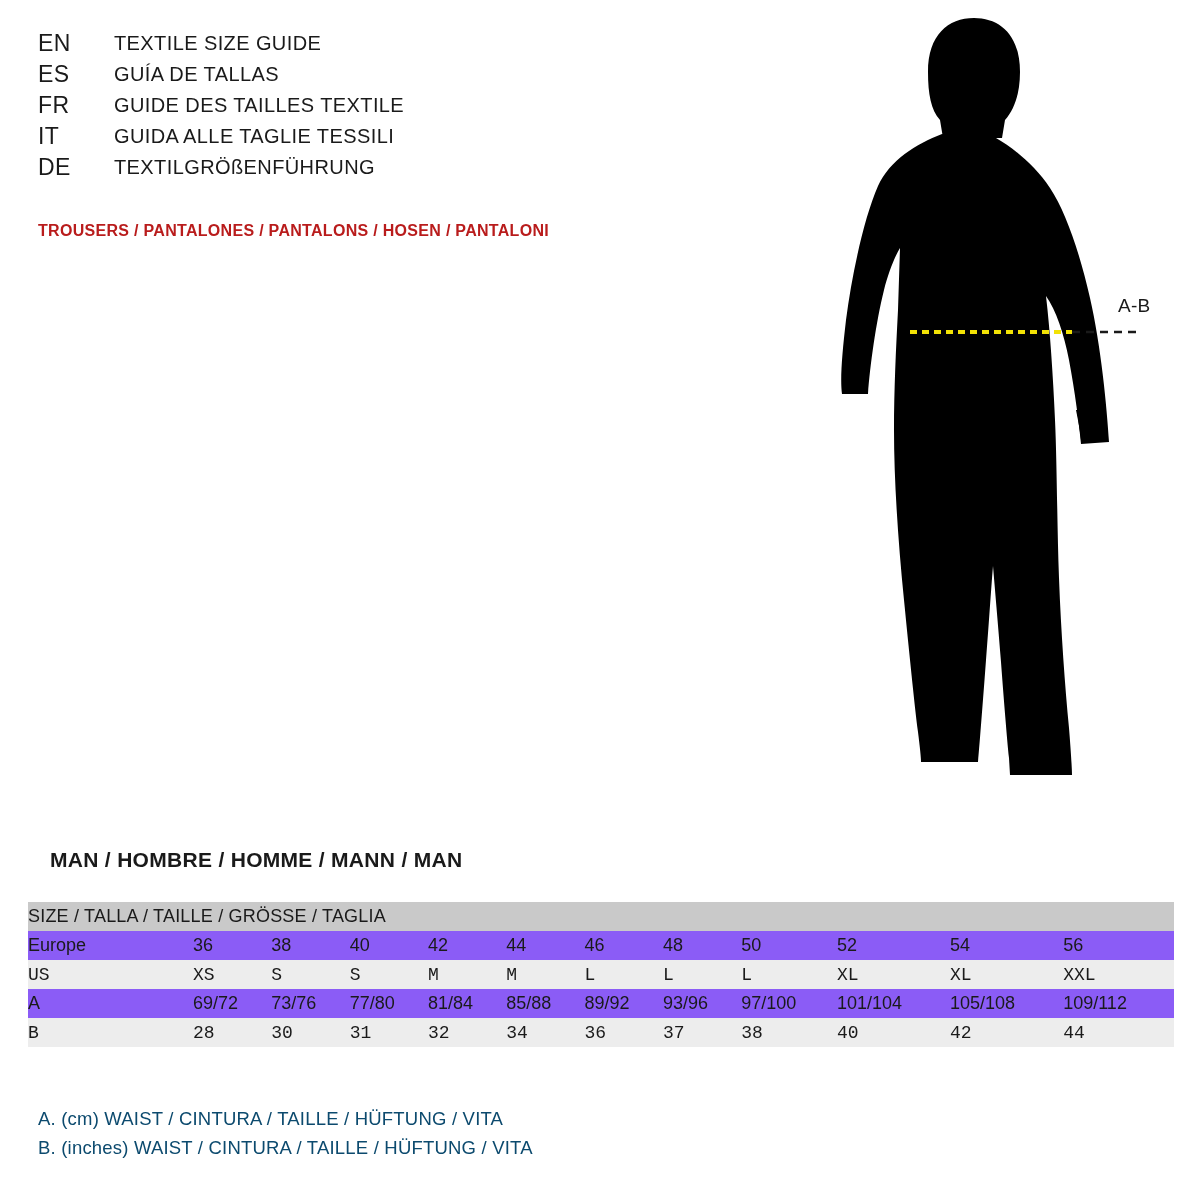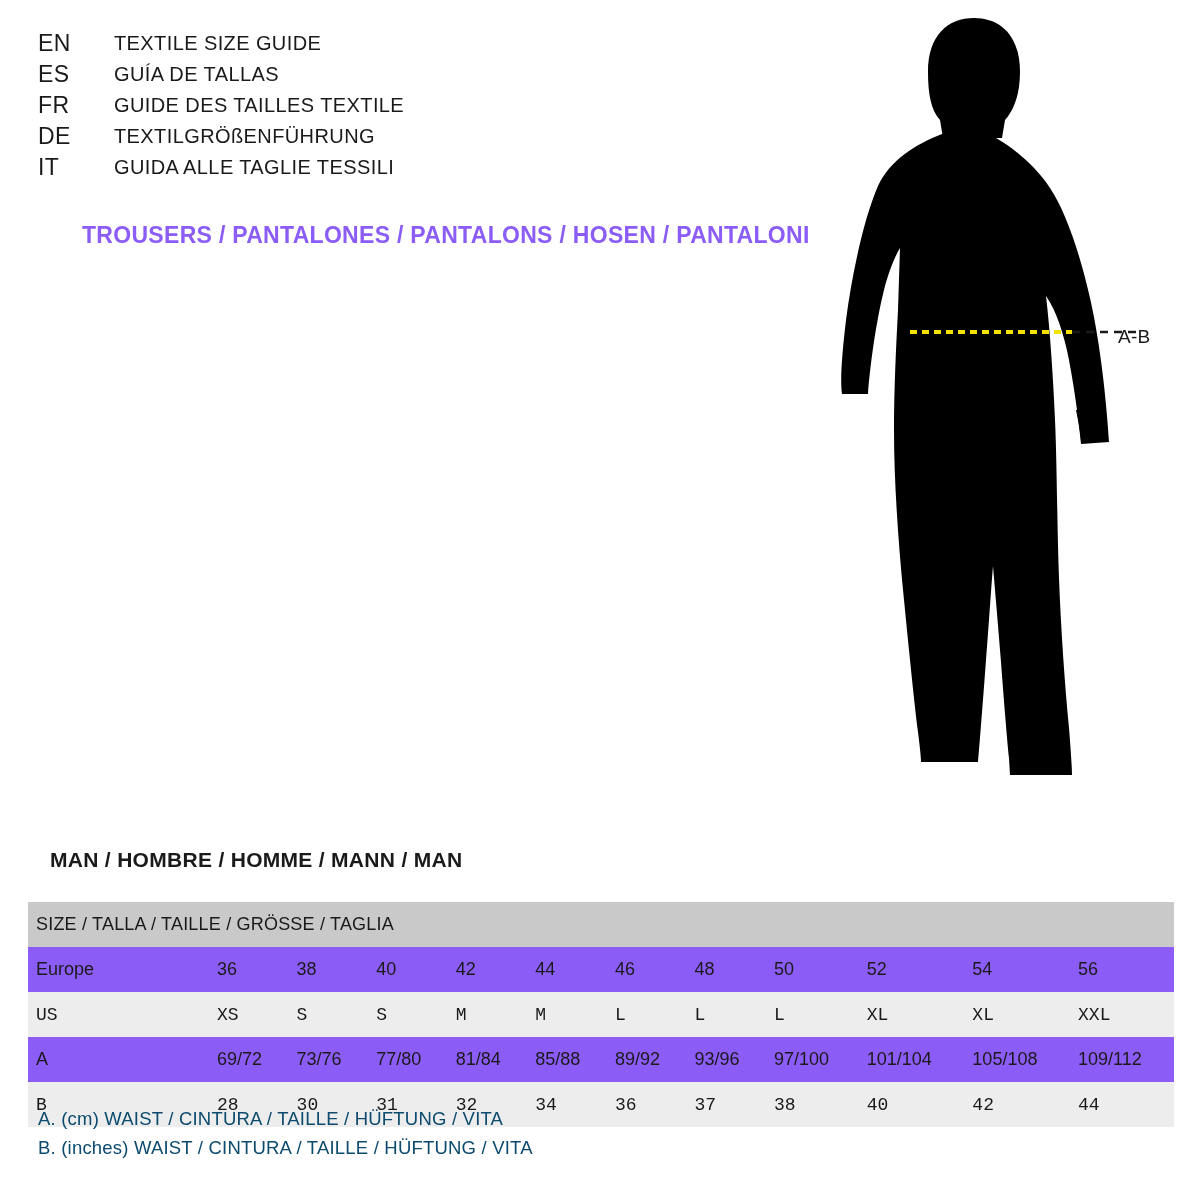--- a/index.html
+++ b/index.html
@@ -37,40 +37,39 @@
   .lang-text {
     font-size: 20px;
     letter-spacing: 0.4px;
     color: #1a1a1a;
     white-space: nowrap;
   }
   #garment-line {
     position: absolute;
     left: 38px;
     top: 222px;
-    font-size: 23px;
+    font-size: 16px;
     font-weight: bold;
     letter-spacing: 0.3px;
-    color: #8b5cf6;
-    white-space: nowrap;
-    margin-left: 44px;
+    color: #b91c1c;
+    white-space: nowrap;
   }
 
   
   #illustration {
     position: absolute;
     left: 790px;
     top: 10px;
     width: 400px;
     height: 790px;
   }
   #ab-label {
     position: absolute;
     left: 1118px;
-    top: 326px;
+    top: 295px;
     font-size: 19px;
     color: #1a1a1a;
     letter-spacing: 0.3px;
   }
 
   
   #section-title {
     position: absolute;
     left: 38px;
     top: 848px;
@@ -84,21 +83,21 @@
 
   #size-table {
     position: absolute;
     left: 28px;
     top: 902px;
     width: 1146px;
     border-collapse: collapse;
     font-size: 18px;
   }
   #size-table td {
-    padding: 8px;
+    padding: 0;
     height: 29px;
     vertical-align: middle;
   }
   .hdr-row td {
     background: #c9c9c9;
     font-weight: normal;
     font-size: 18px;
     height: 31px;
   }
   .hdr-row td.label-col {
@@ -140,26 +139,26 @@
   </div>
   <div class="lang-row">
     <span class="lang-code">ES</span>
     <span class="lang-text">GUÍA DE TALLAS</span>
   </div>
   <div class="lang-row">
     <span class="lang-code">FR</span>
     <span class="lang-text">GUIDE DES TAILLES TEXTILE</span>
   </div>
   <div class="lang-row">
+    <span class="lang-code">IT</span>
+    <span class="lang-text">GUIDA ALLE TAGLIE TESSILI</span>
+  </div>
+  <div class="lang-row">
     <span class="lang-code">DE</span>
     <span class="lang-text">TEXTILGRÖßENFÜHRUNG</span>
-  </div>
-  <div class="lang-row">
-    <span class="lang-code">IT</span>
-    <span class="lang-text">GUIDA ALLE TAGLIE TESSILI</span>
   </div>
 </div>
 
 <div id="garment-line">TROUSERS / PANTALONES / PANTALONS / HOSEN / PANTALONI</div>
 
 <div id="illustration">
   <svg width="400" height="790" viewBox="0 0 400 790" xmlns="http://www.w3.org/2000/svg">
 
     <path d="M138 62 C138 25 158 8 184 8 C210 8 230 25 230 62 C230 84 224 100 215 110 L212 128 L153 128 L150 110 C141 100 138 84 138 62 Z" fill="#000000"></path>
 

